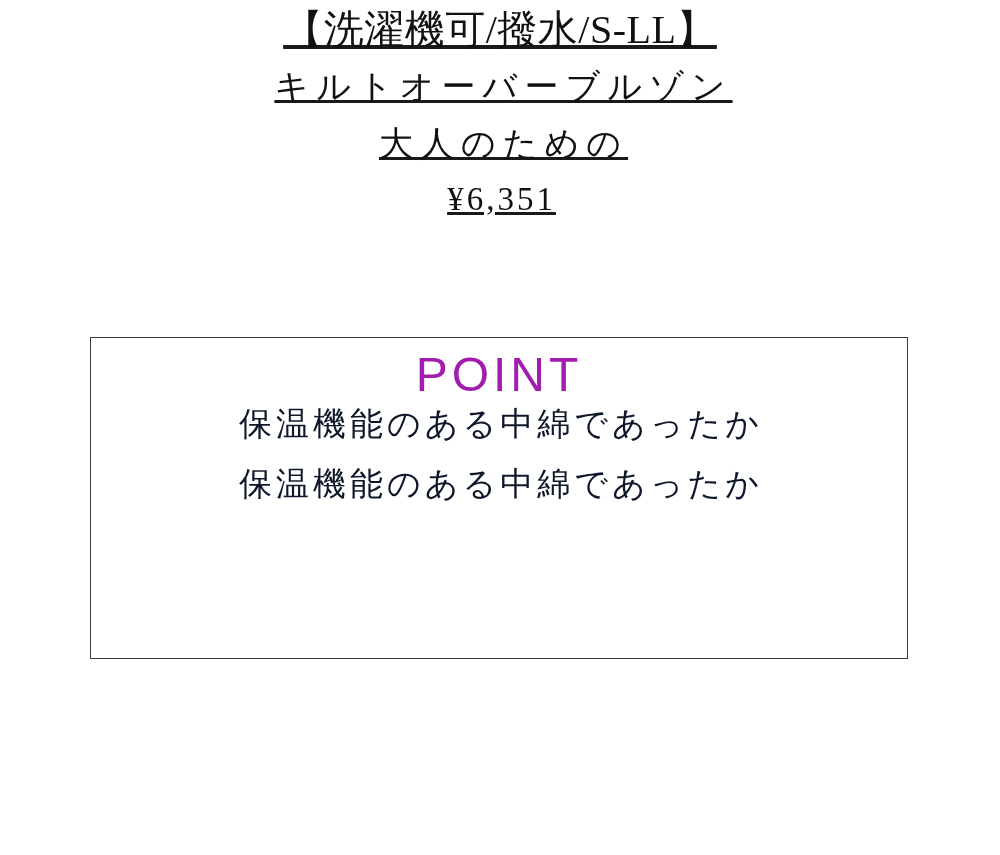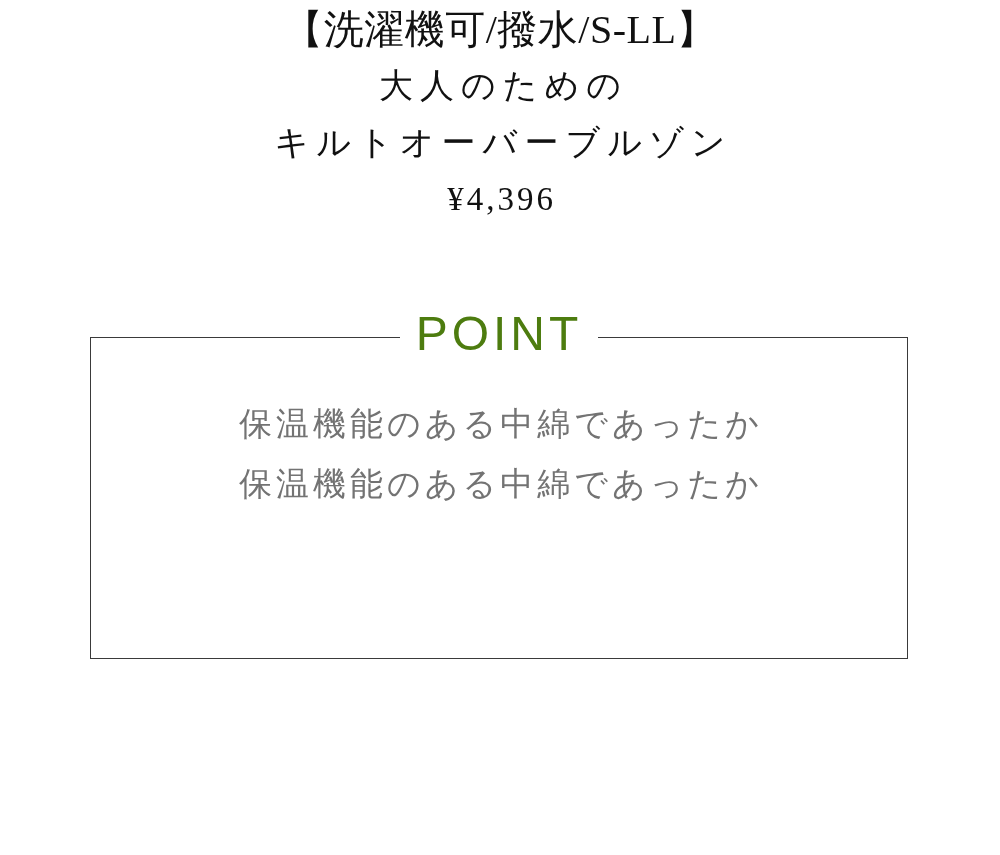--- a/index.html
+++ b/index.html
@@ -12,20 +12,21 @@
     background: #ffffff;
     font-family: "Liberation Serif", serif;
     color: #1a1a1a;
     overflow: hidden;
   }
 
   .page {
     position: relative;
     width: 1000px;
     height: 648px;
+    text-decoration: underline;
   }
 
   .headline-block {
     padding-top: 2px;
     text-align: center;
   }
 
   .headline-line {
     font-family: "Liberation Serif", serif;
     font-weight: 400;
@@ -79,48 +80,49 @@
   }
 
   .point-title {
     display: inline-block;
     background: #ffffff;
     padding: 0 16px;
     font-family: "Liberation Sans", sans-serif;
     font-size: 48px;
     line-height: 56px;
     letter-spacing: 4px;
-    color: #4d7c0f;
+    color: #a21caf;
     font-weight: 400;
+    margin-top: 41px;
   }
 
   .point-body {
     padding-top: 56px;
     text-align: center;
   }
 
   .point-line {
     font-family: "Liberation Serif", serif;
     font-size: 33px;
     line-height: 60px;
     letter-spacing: 4px;
     padding-left: 4px;
-    color: #737373;
+    color: #0f172a;
   }
 </style>
 </head>
 <body>
 
 <div class="page">
 
   <div class="headline-block">
     <div class="headline-line line-1">【洗濯機可/撥水/S-LL】</div>
+    <div class="headline-line line-3">キルトオーバーブルゾン</div>
     <div class="headline-line line-2">大人のための</div>
-    <div class="headline-line line-3">キルトオーバーブルゾン</div>
-    <div class="headline-line price">¥4,396</div>
+    <div class="headline-line price">¥6,351</div>
   </div>
 
   <div class="point-section">
     <div class="point-title-wrap">
       <span class="point-title">POINT</span>
     </div>
     <div class="point-body">
       <div class="point-line">保温機能のある中綿であったか</div>
       <div class="point-line">保温機能のある中綿であったか</div>
     </div>

